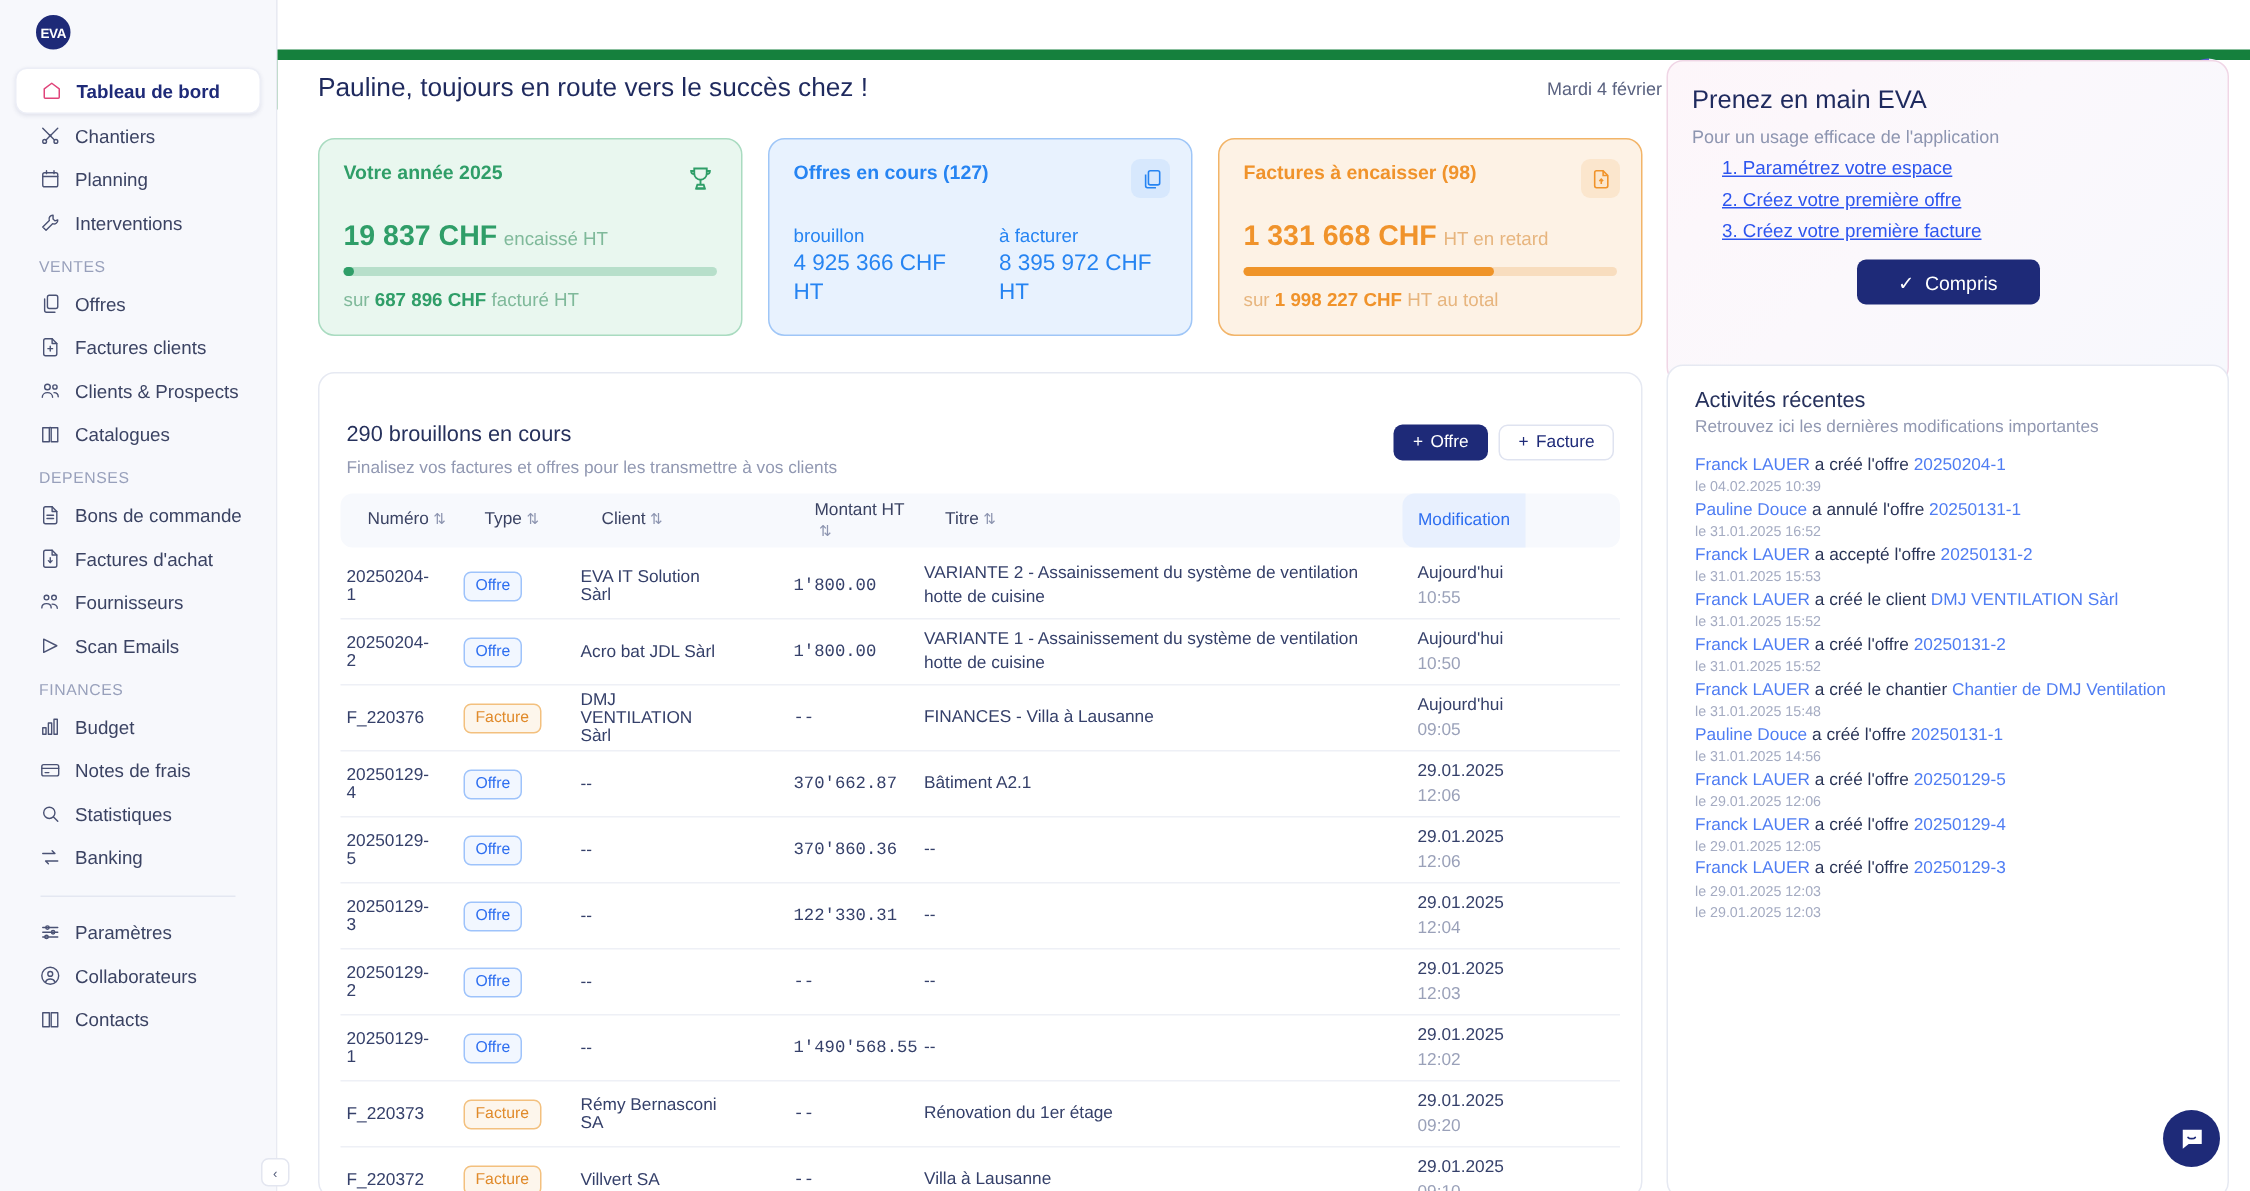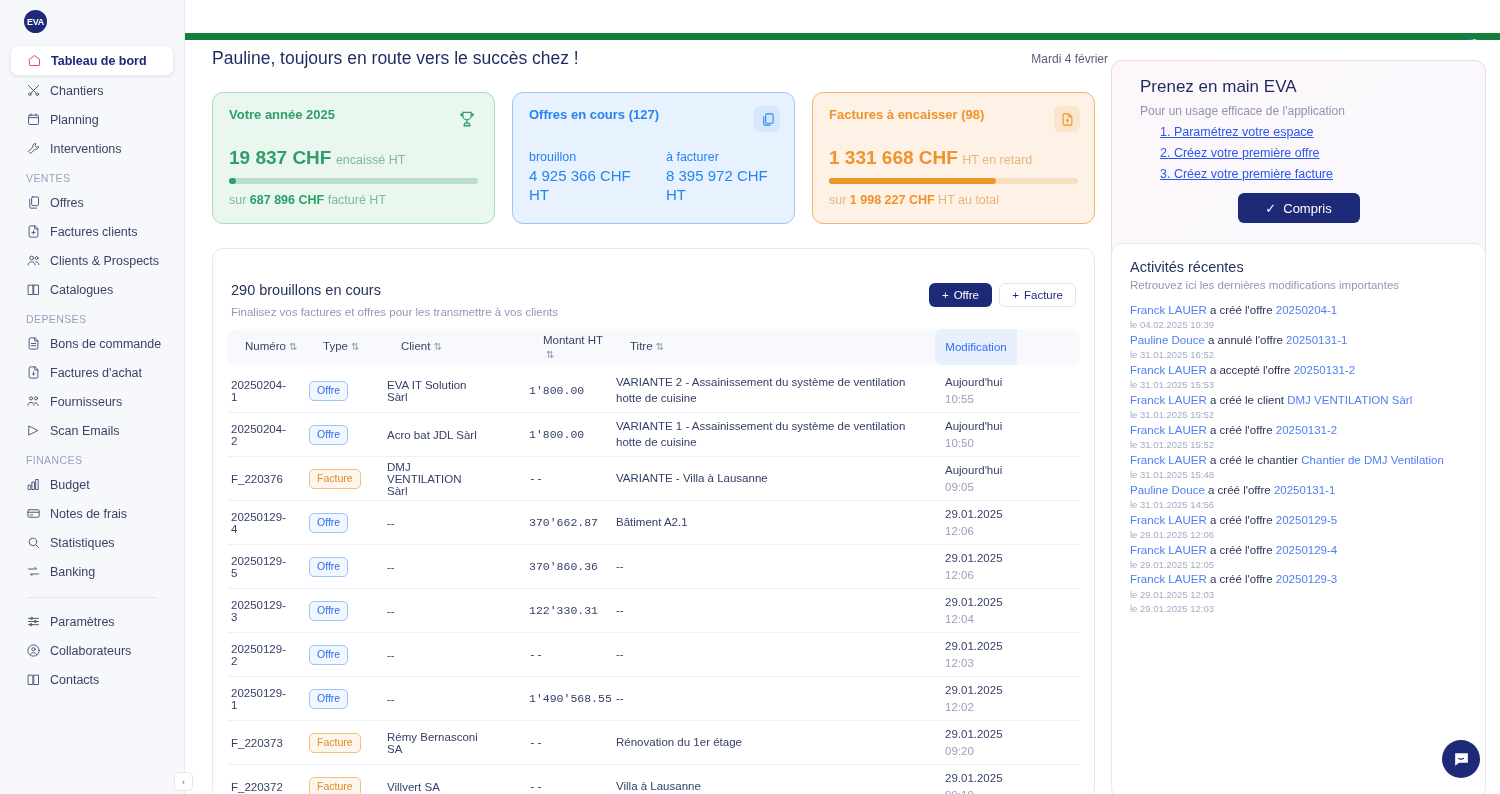--- a/index.html
+++ b/index.html
@@ -182,24 +182,24 @@
   .c-mod { position:absolute; left:718px; width:90px; font-size:11.5px; color:#35406a; line-height:1.4; }
   .c-mod .t2 { color:#9aa1b9; }
   .badge {
     display:inline-block; font-size:10.5px; border-radius:5px; padding:2px 7px; line-height:1.25;
   }
   .badge.offre { color:#2d6ef0; border:1px solid #9ec3fb; background:#f2f7ff; }
   .badge.facture { color:#e08a2a; border:1px solid #f3c07e; background:#fdf6ec; }
 
   
   #promo {
-    position:absolute; right:14px; top:20px; width:375px; height:216px;
+    position:absolute; right:14px; top:0; width:375px; height:216px;
     border-radius:11px; border:1px solid #f0d6e6;
     background: linear-gradient(135deg,#fdf6fa 0%, #fbf8fc 45%, #f7f8fd 100%);
-    padding:16px 28px;
+    padding:16px 16px;
   }
   #promo-title { font-size:17px; color:#1f2a5e; }
   #promo-sub { font-size:12px; color:#8d95b0; margin-top:7px; }
   .promo-link {
     display:block; font-size:12.5px; color:#2d55ef; text-decoration:underline;
     margin: 7px 0 0 20px; cursor:pointer;
   }
   #btn-compris {
     margin: 12px auto 0; width: 122px; height:30px; background:#1e2a78; color:#fff;
     border:none; border-radius:6px; font-size:13px; cursor:pointer;
@@ -573,21 +573,21 @@
           <div class="c-mod">
             <div>Aujourd'hui</div>
             <div class="t2">10:50</div>
           </div>
         </div>
         <div class="row">
           <div class="c-num">F_220376</div>
           <div class="c-type"><span class="badge facture">Facture</span></div>
           <div class="c-client">DMJ VENTILATION Sàrl</div>
           <div class="c-amt">--</div>
-          <div class="c-title">VARIANTE - Villa à Lausanne</div>
+          <div class="c-title">FINANCES - Villa à Lausanne</div>
           <div class="c-mod">
             <div>Aujourd'hui</div>
             <div class="t2">09:05</div>
           </div>
         </div>
         <div class="row">
           <div class="c-num">20250129-4</div>
           <div class="c-type"><span class="badge offre">Offre</span></div>
           <div class="c-client">--</div>
           <div class="c-amt">370'662.87</div>

